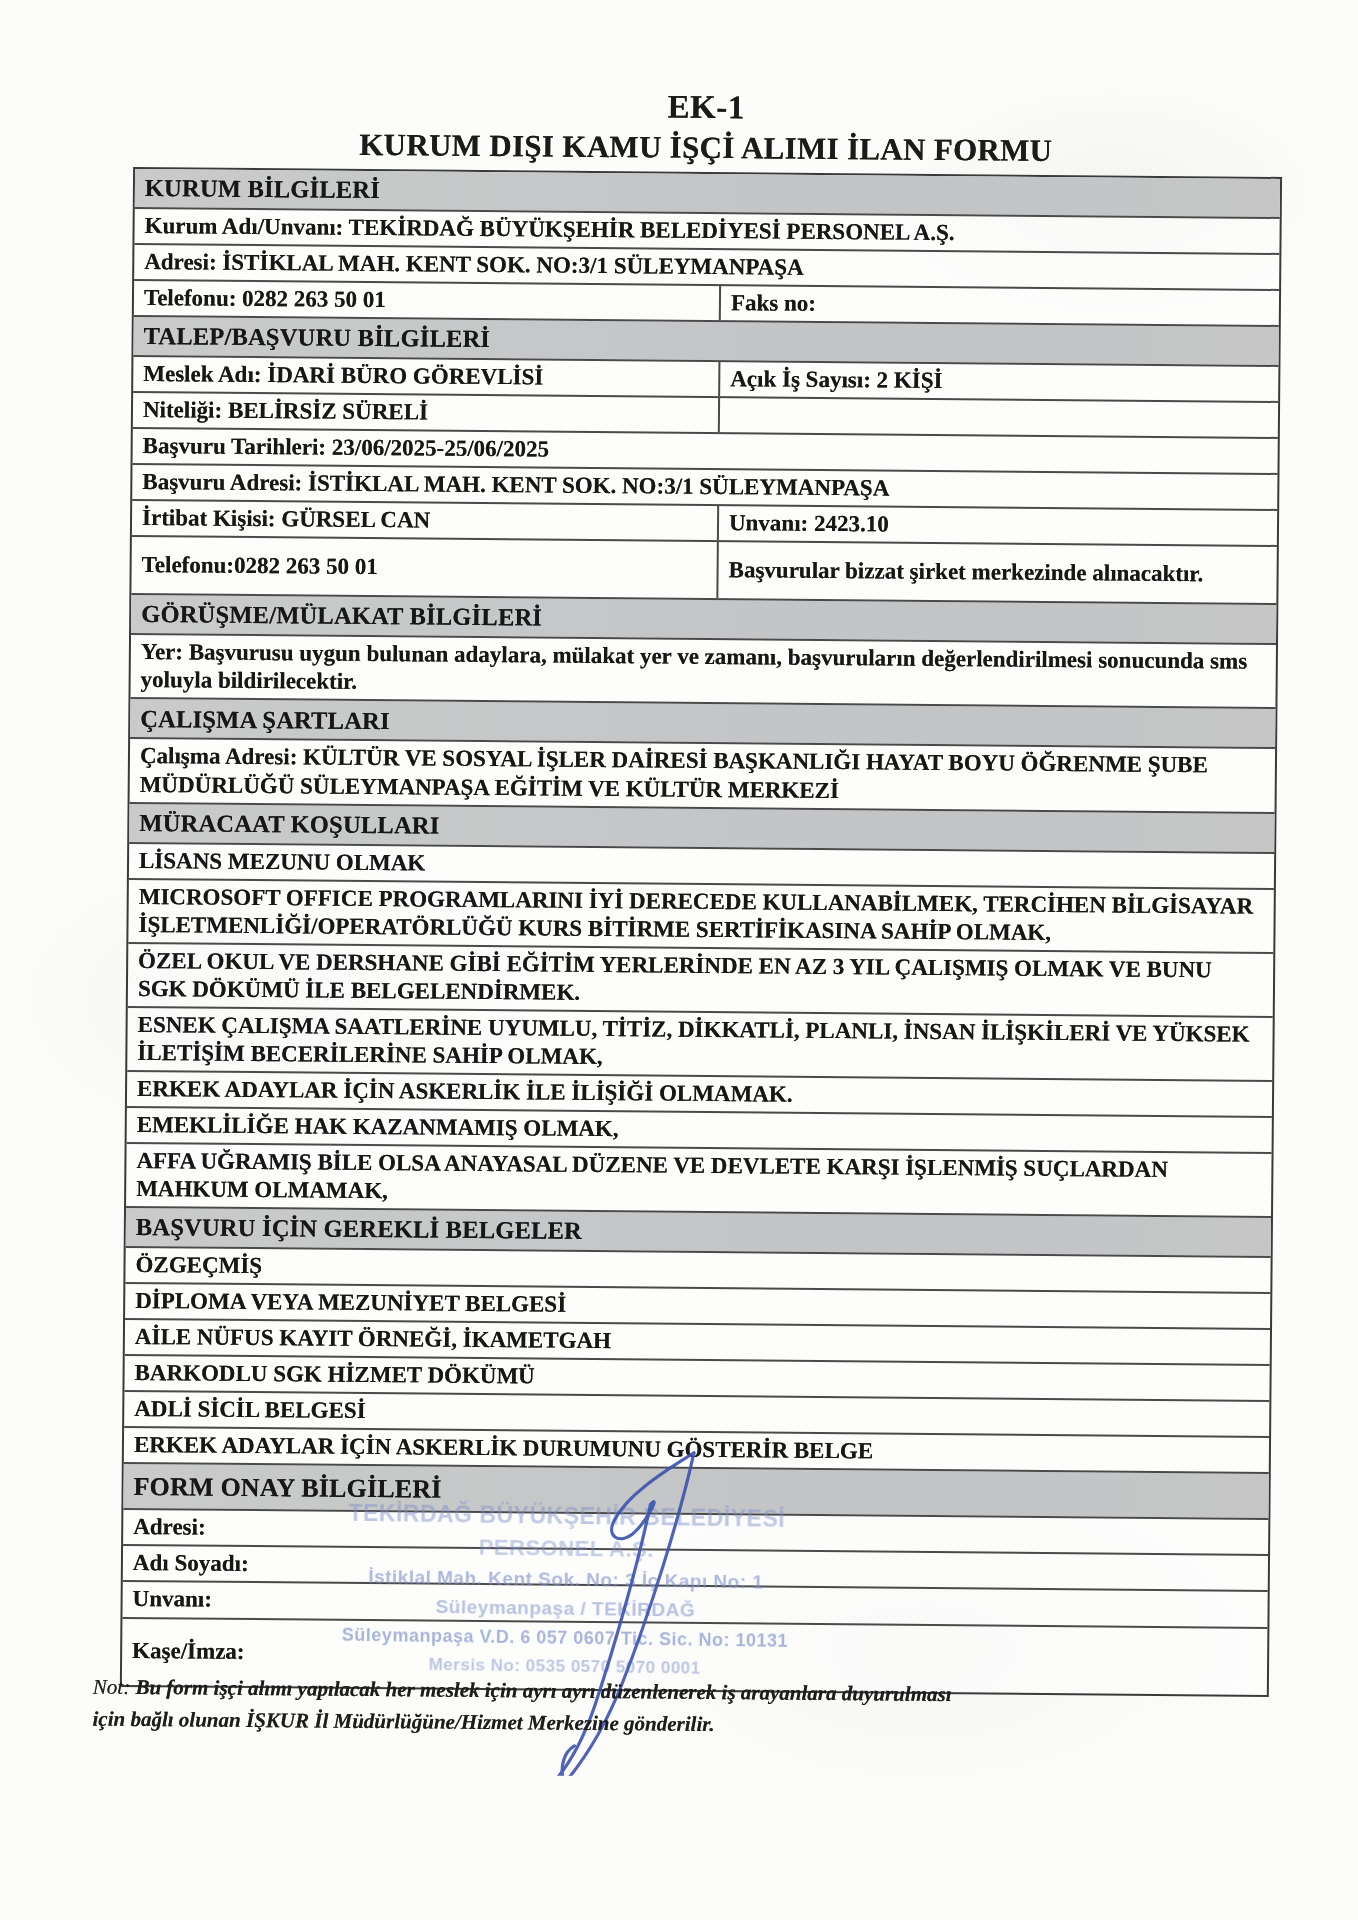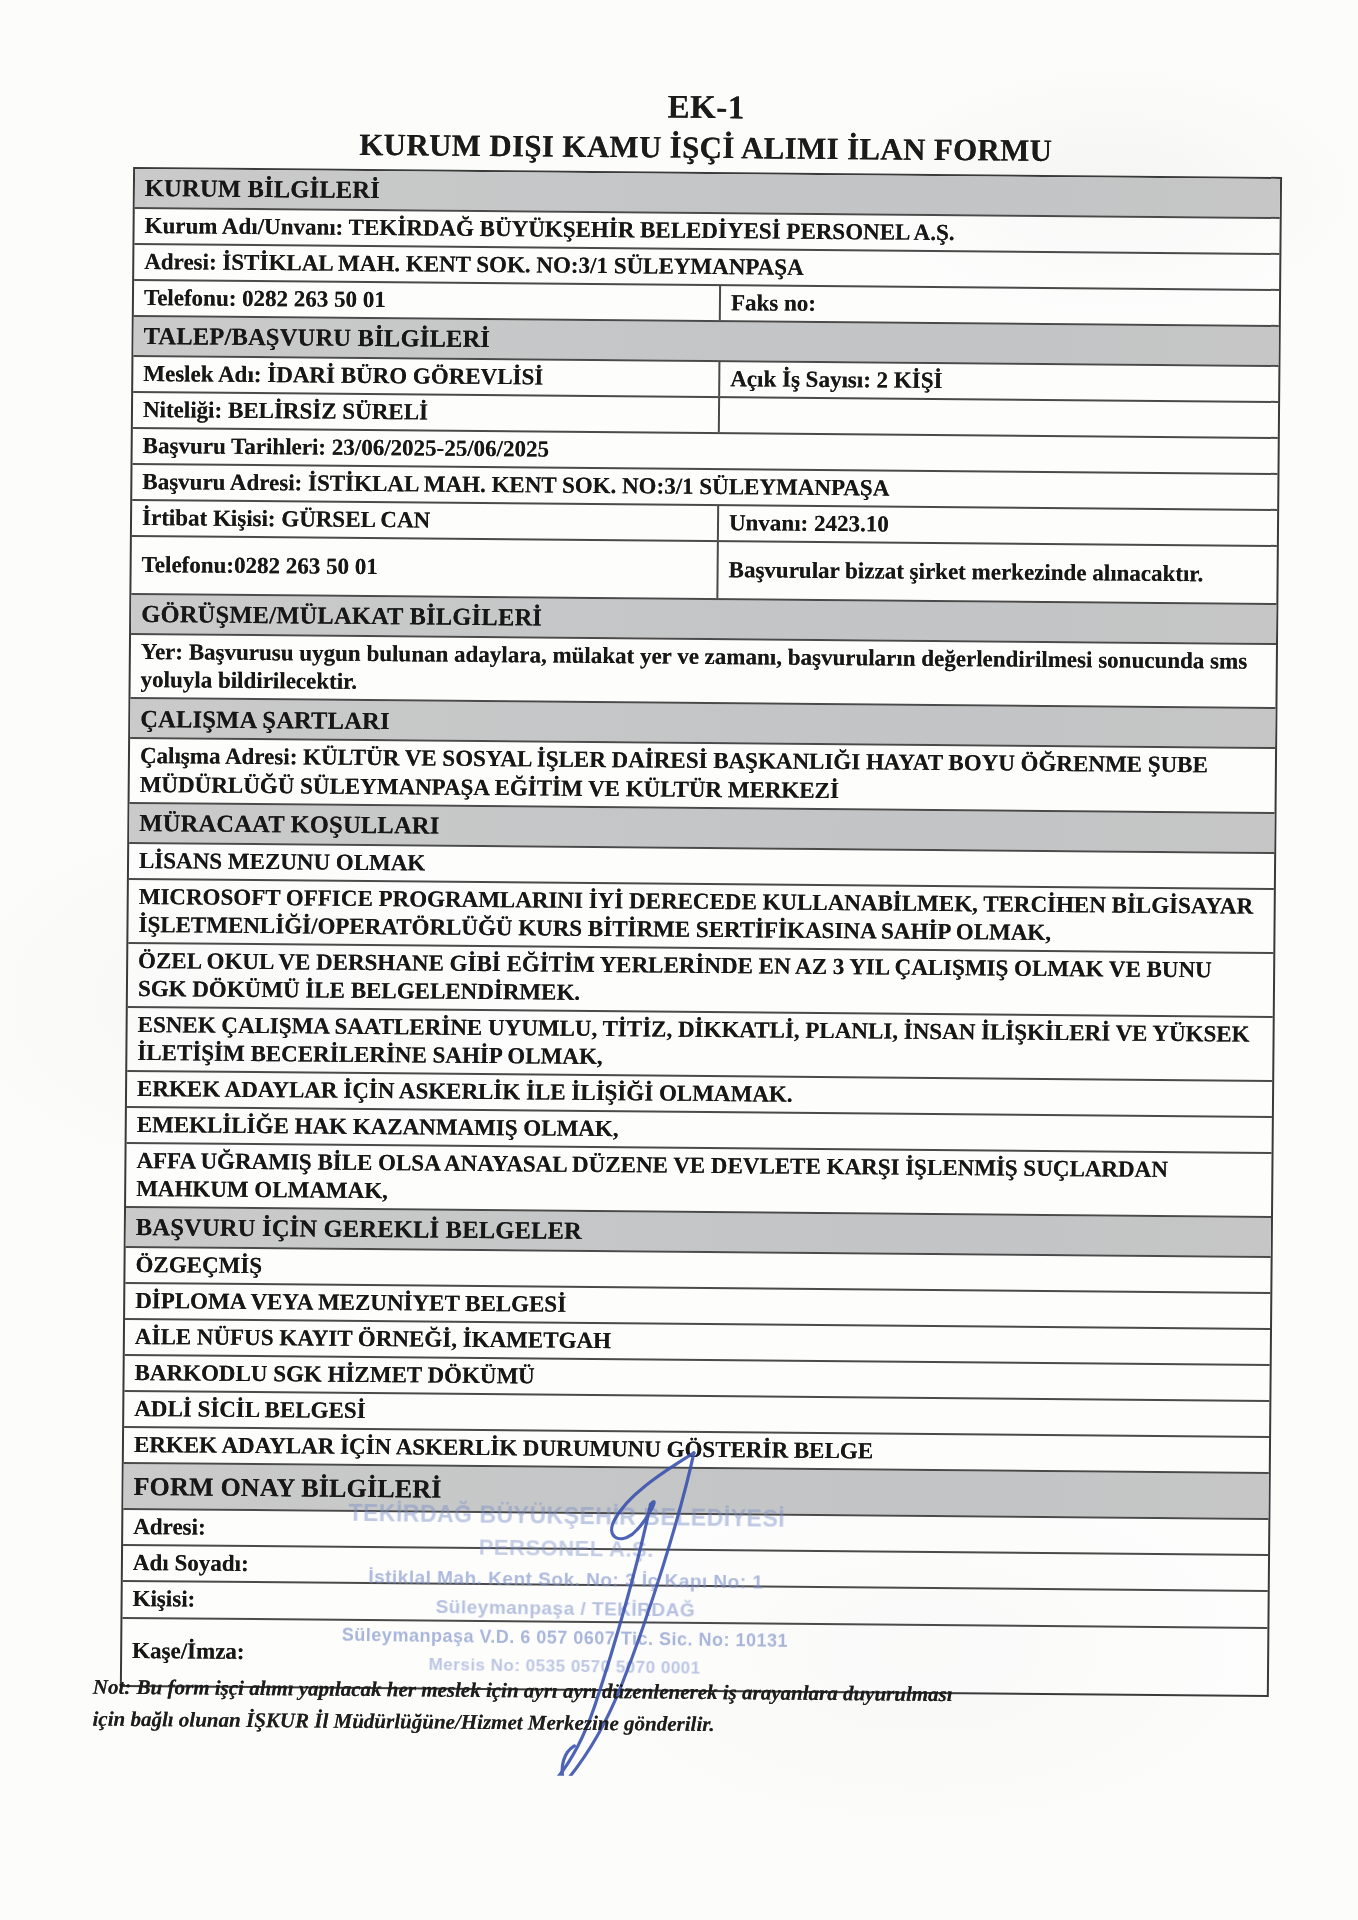--- a/index.html
+++ b/index.html
@@ -41,21 +41,21 @@
   .st3{font-size:19px;line-height:30px;opacity:.62;}
   .st4{font-size:19px;line-height:28px;opacity:.55;}
   .st5{font-size:18px;line-height:30px;opacity:.66;}
   .st6{font-size:17px;line-height:28px;opacity:.5;}
   .signature{position:absolute;left:430px;top:1440px;width:340px;height:332px;pointer-events:none;}
   .note{
     position:absolute;left:106px;top:1672px;width:875px;
     font-size:21px;font-style:italic;line-height:1.5;color:#1d1d1d;
     text-shadow:0 0 .5px rgba(0,0,0,.6);
   }
-  .note b{font-weight:bold;}
+  .note b{font-weight:normal;}
   .note .body{font-weight:600;}
 </style>
 </head>
 <body>
 
 <div class="page">
   <div class="scan">
 
     <div class="titles">
       <div class="t1">EK-1</div>
@@ -170,21 +170,21 @@
       <div class="row sec sec-big">
         <span class="cell">FORM ONAY BİLGİLERİ</span>
       </div>
       <div class="row">
         <span class="cell">Adresi:</span>
       </div>
       <div class="row">
         <span class="cell">Adı Soyadı:</span>
       </div>
       <div class="row">
-        <span class="cell">Kişisi:</span>
+        <span class="cell">Unvanı:</span>
       </div>
       <div class="row kase">
         <span class="cell">Kaşe/İmza:</span>
       </div>
 
     </div>
 
     <div class="stamp">
       <div class="st1">TEKİRDAĞ BÜYÜKŞEHİR BELEDİYESİ</div>
       <div class="st2">PERSONEL A.Ş.</div>

